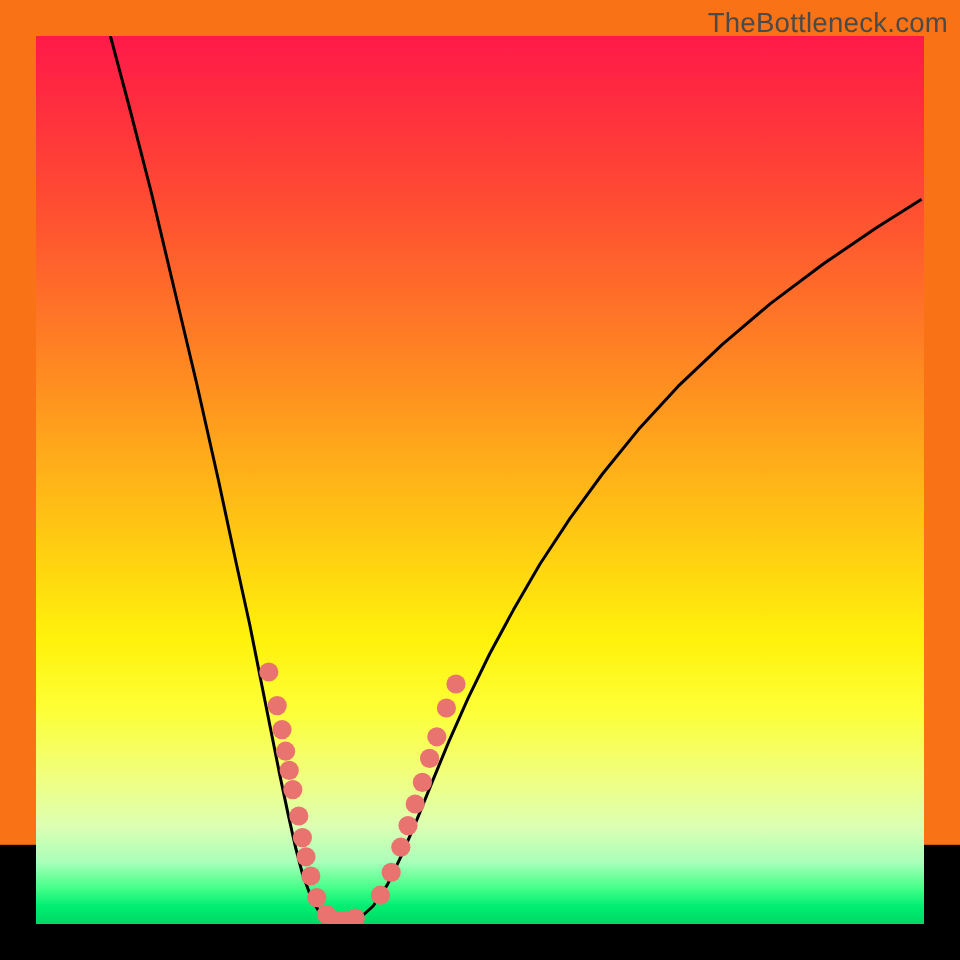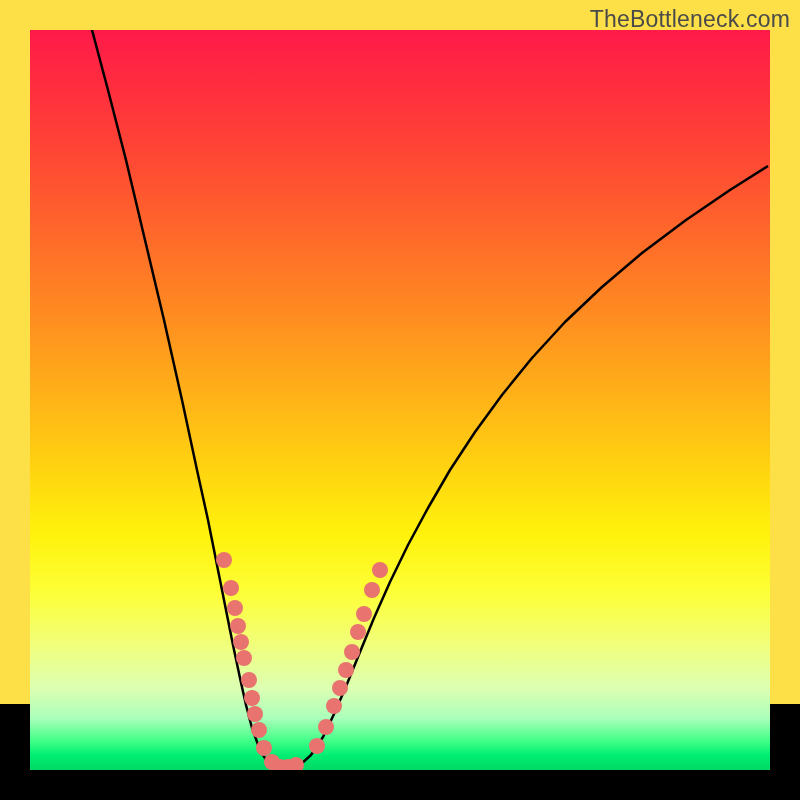--- a/index.html
+++ b/index.html
@@ -10,21 +10,21 @@
     overflow: hidden;
     background: #000;
     font-family: Arial, Helvetica, sans-serif;
   }
   .frame {
     position: absolute;
     left: 0;
     top: 0;
     width: 800px;
     height: 704px;
-    background: #fde047;
+    background: #f97316;
   }
   .plot-area {
     position: absolute;
     left: 30px;
     top: 30px;
     width: 740px;
     height: 740px;
     background: linear-gradient(
       to bottom,
       #ff1a49 0%,

